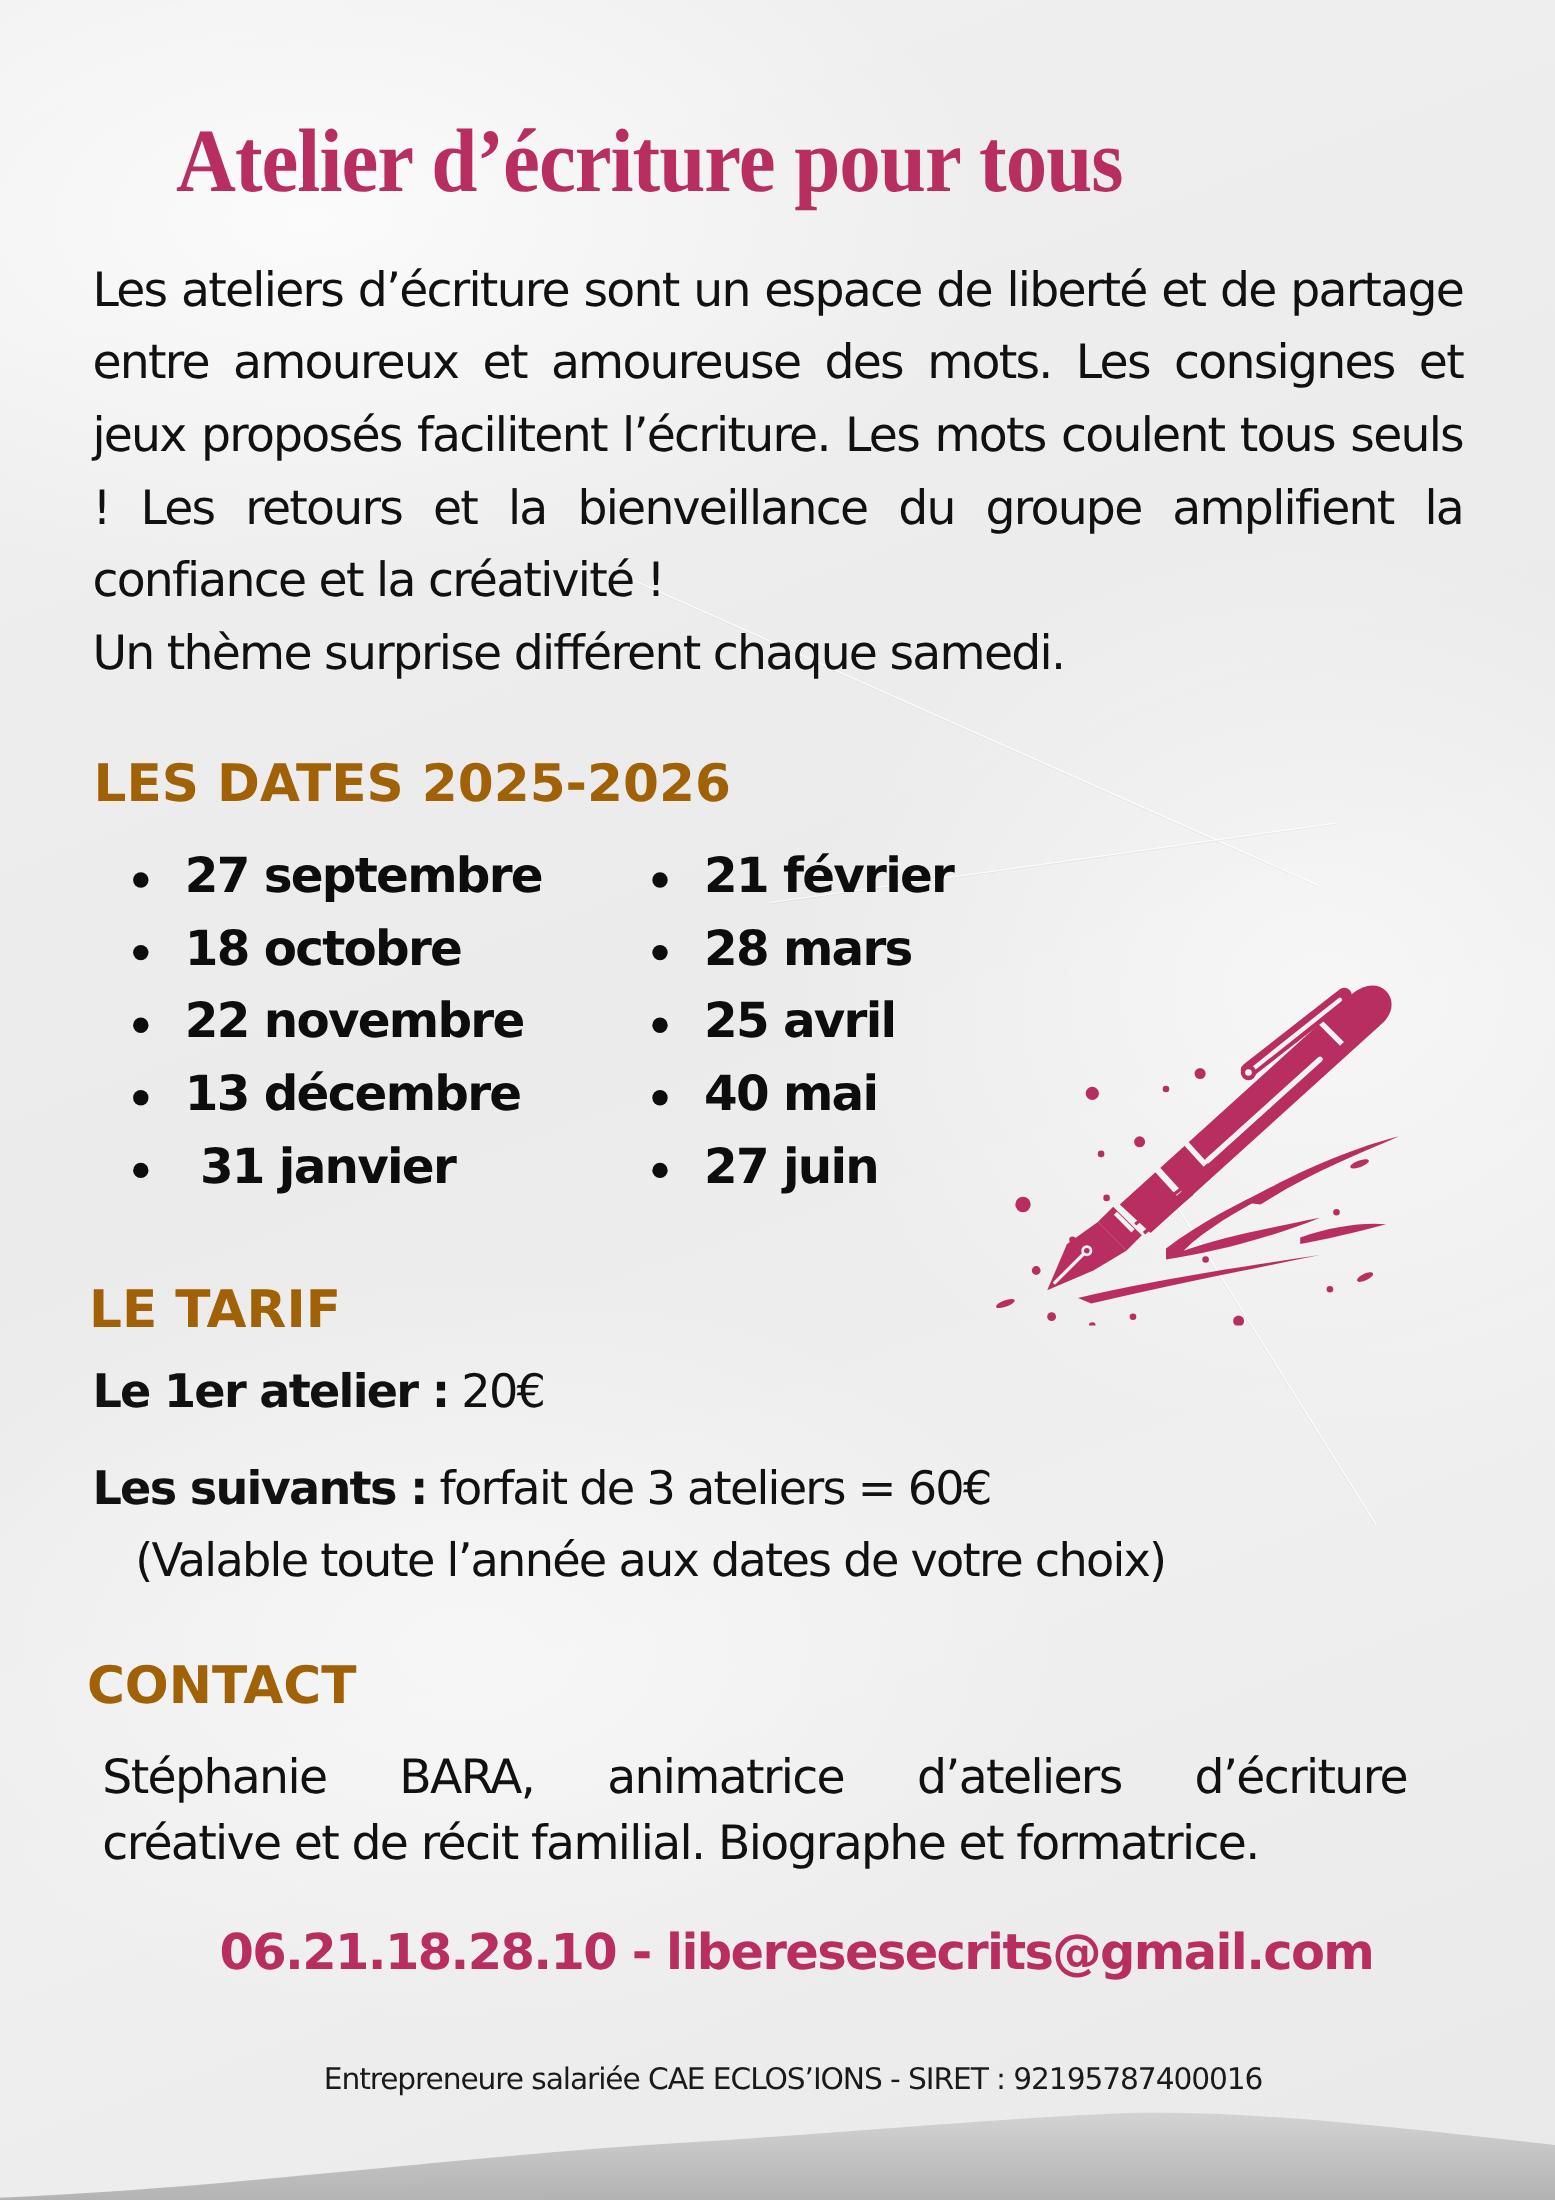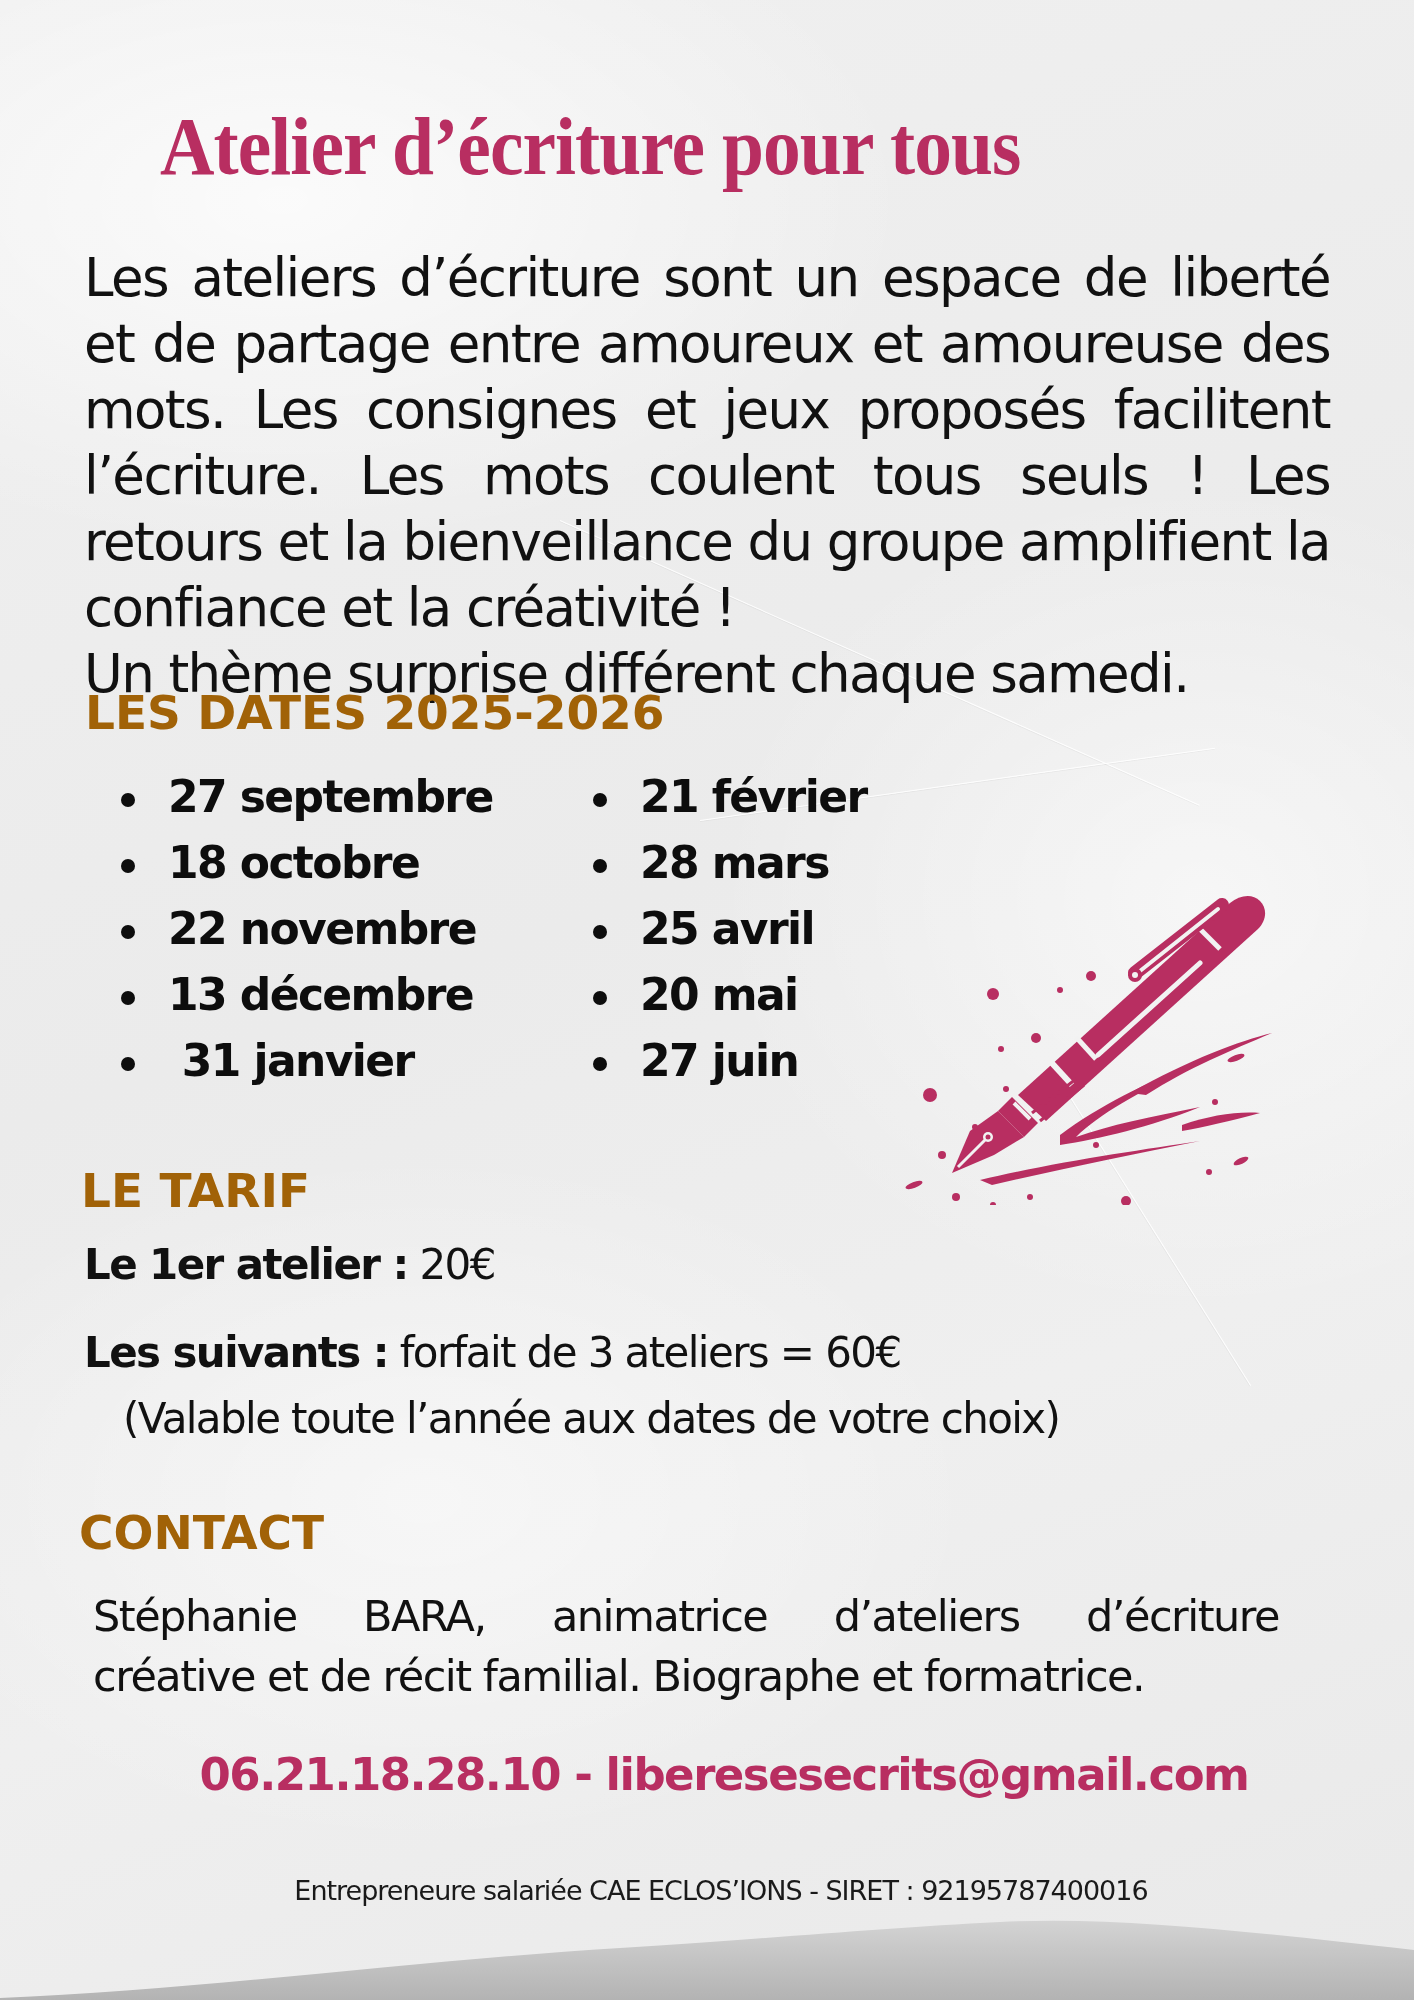--- a/index.html
+++ b/index.html
@@ -21,22 +21,22 @@
     .wave { position: absolute; left: 0; bottom: 0; width: 1414px; height: 90px; }
 
     .title {
       position: absolute; left: 160px; top: 106px;
       font-family: "Liberation Serif", serif; font-weight: 700;
       font-size: 82px; line-height: 1; color: #b82e61;
       letter-spacing: -1px; transform: scaleX(0.92); transform-origin: left top;
       white-space: nowrap; margin: 0;
     }
     .intro {
-      position: absolute; left: 84px; top: 245px; width: 1246px;
-      font-family: "DejaVu Sans", sans-serif; font-size: 53px; line-height: 66px;
+      position: absolute; left: 84px; top: 231px; width: 1246px;
+      font-family: "DejaVu Sans", sans-serif; font-size: 43px; line-height: 66px;
       text-align: justify; letter-spacing: -1.6px; color: #111; margin: 0;
     }
     .intro .last { display: block; text-align: left; }
 
     .heading {
       position: absolute; margin: 1px;
       font-family: "DejaVu Sans", sans-serif; font-weight: 700;
       color: #a16207; font-size: 47px; letter-spacing: 0px; line-height: 1;
       white-space: nowrap;
     }
@@ -113,21 +113,21 @@
   <li>27 septembre</li>
   <li>18 octobre</li>
   <li>22 novembre</li>
   <li>13 décembre</li>
   <li style="white-space:pre;"> 31 janvier</li>
 </ul>
 <ul class="dates-col col-right" style="left:584px;">
   <li>21 février</li>
   <li>28 mars</li>
   <li>25 avril</li>
-  <li>20 mai</li>
+  <li>40 mai</li>
   <li>27 juin</li>
 </ul>
 
 <svg class="pen" viewBox="0 0 380 360">
   <g fill="#b82e61" stroke="none">
 
     <path d="M118,250 L330,58 C340,50 352,48 360,56 C368,64 366,76 358,84 L146,276 Z"></path>
 
     <path d="M150,216 L172,240" stroke="#f2f2f2" stroke-width="6"></path>
     <path d="M176,192 L196,214" stroke="#f2f2f2" stroke-width="5"></path>

